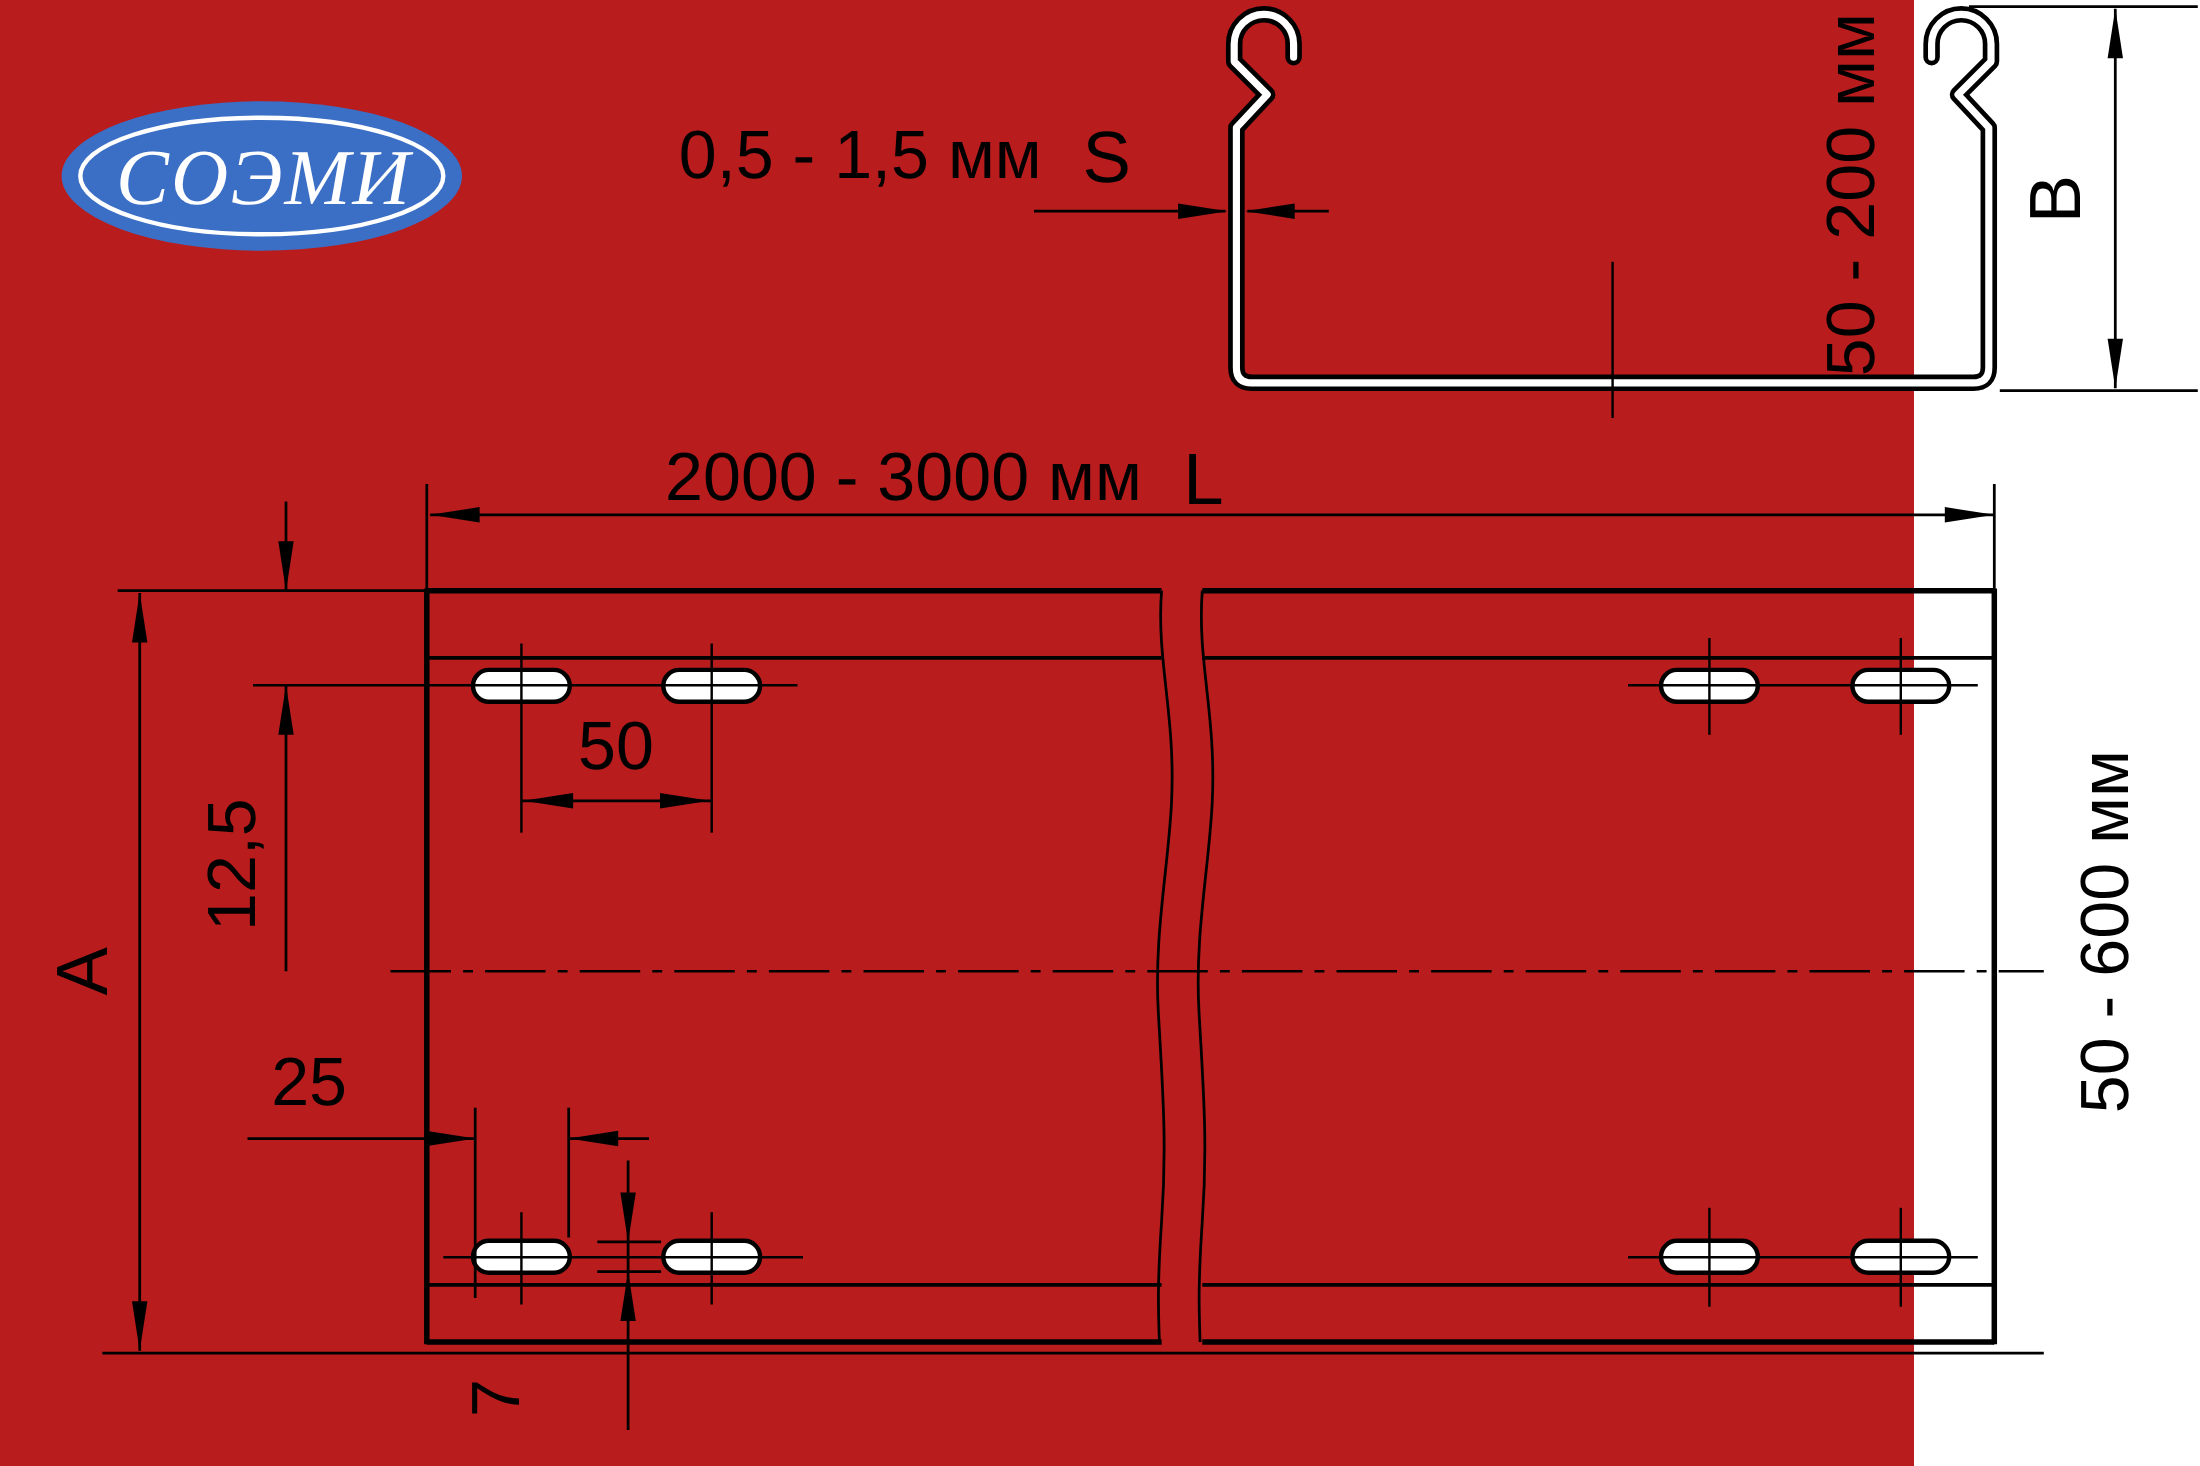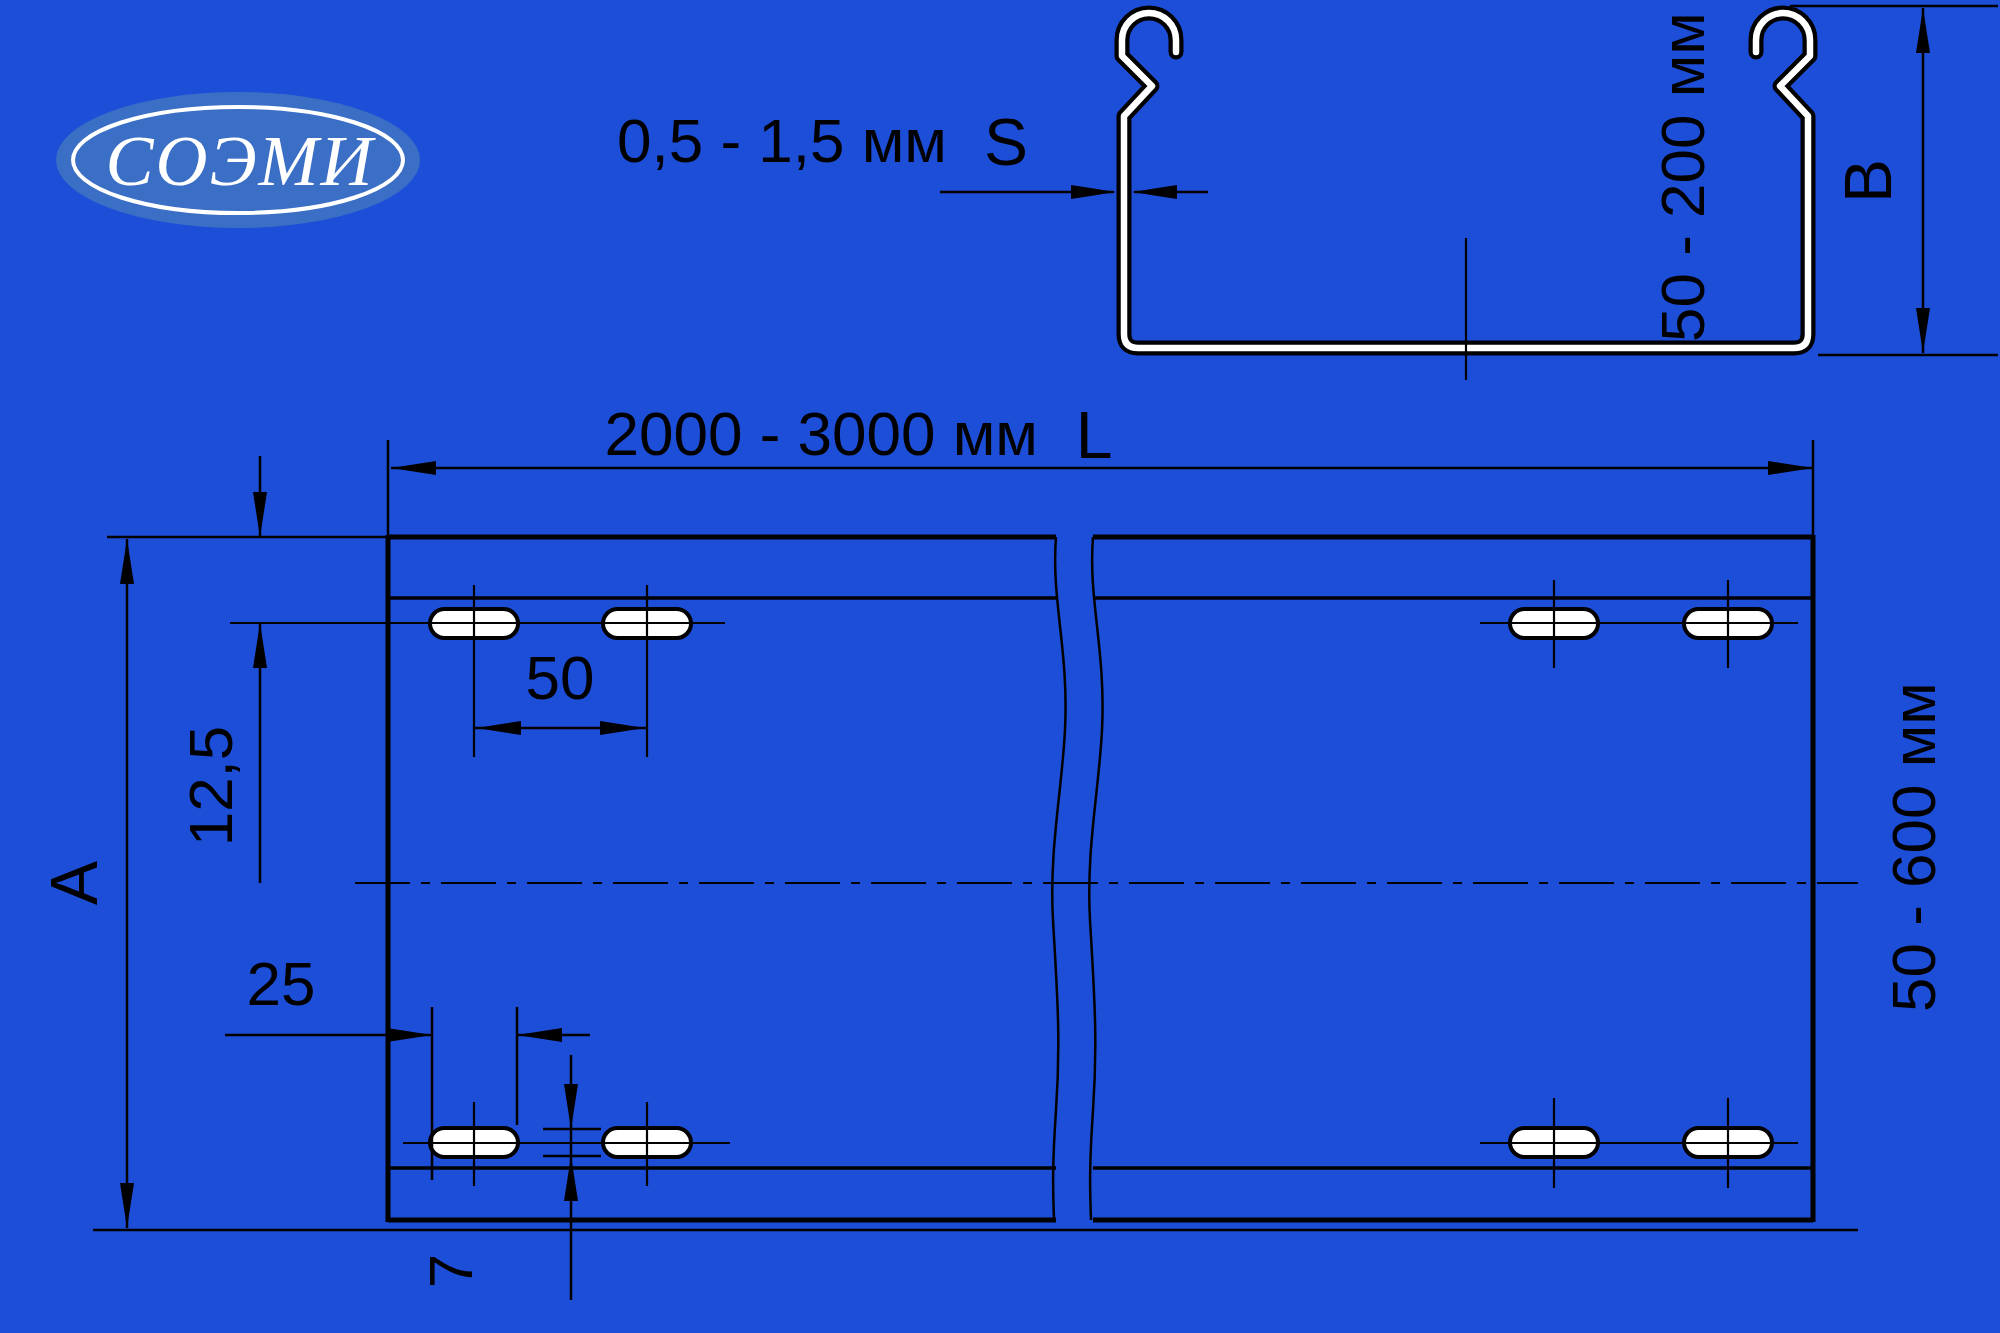--- a/index.html
+++ b/index.html
@@ -2,23 +2,23 @@
 <html><head>
 <meta charset="utf-8">
 <style>
   html, body {
     margin: 0;
     padding: 0;
     background: #ffffff;
   }
   #stage {
     position: relative;
-    width: 2000px;
+    width: 1740px;
     height: 1333px;
-    background: #1d4ed8;
+    background: #b91c1c;
     font-family: "Liberation Sans", sans-serif;
     text-align: right;
   }
   svg { display: block; }
   text {
     fill: #000000;
     font-family: "Liberation Sans", sans-serif;
   }
   .dim-text  { font-size: 62px; }
   .sym-text  { font-size: 66px; }

